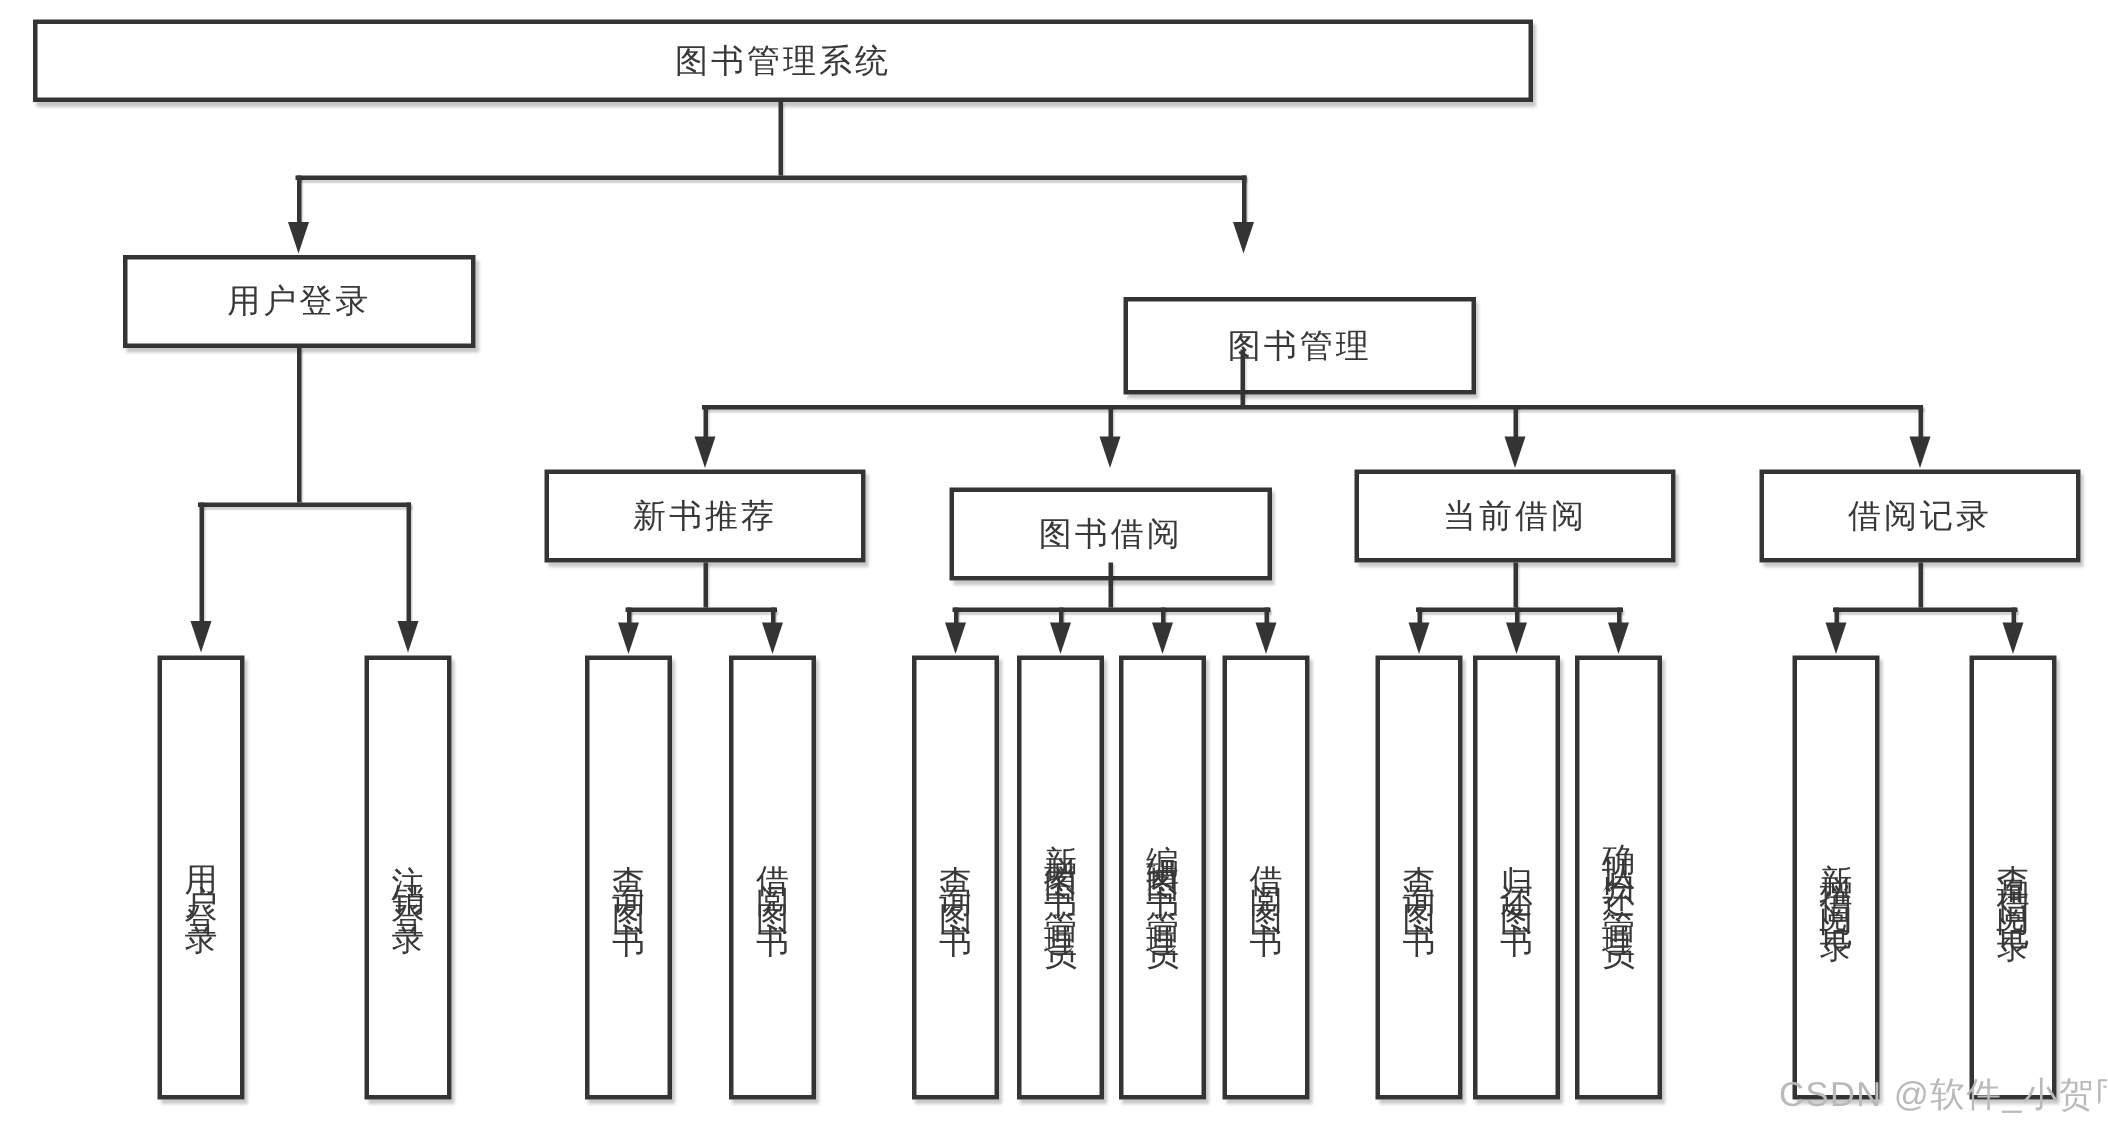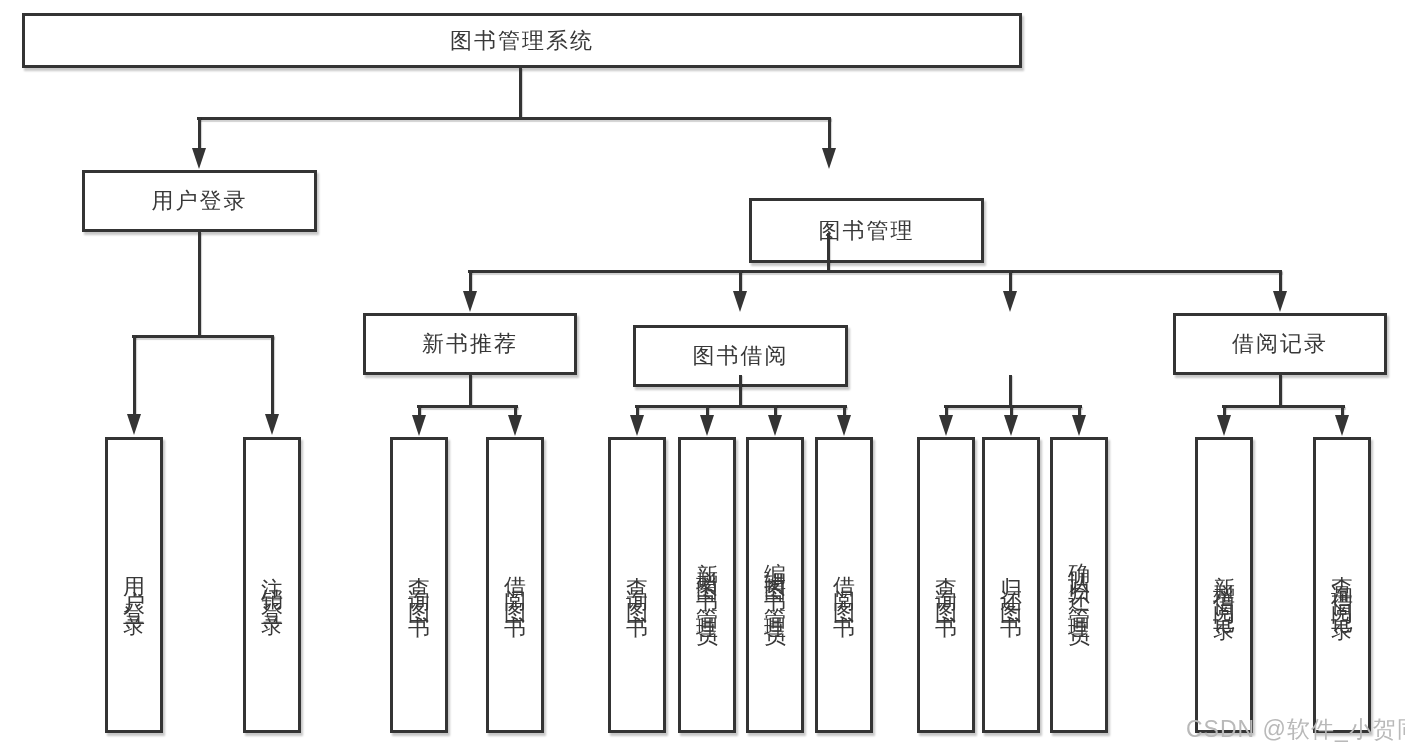--- a/index.html
+++ b/index.html
@@ -1,18 +1,18 @@
 <!DOCTYPE html>
 <html><head>
 <meta charset="utf-8">
 <style>
   html,body{margin:0;padding:0;background:#ffffff;}
   #stage{
     position:relative;width:1405px;height:747px;background:#ffffff;overflow:hidden;
-    font-family:"Liberation Sans","DejaVu Sans",sans-serif;color:#383838;
+    font-family:"Liberation Sans","DejaVu Sans",sans-serif;color:#383838;border-radius:28px;
   }
   .hbox{
     position:absolute;box-sizing:border-box;background:#ffffff;
     border:3px solid #343434;display:flex;align-items:center;justify-content:center;
     font-size:22px;letter-spacing:2px;color:#383838;
     box-shadow:2px 3px 2px rgba(0,0,0,0.22);
   }
   .vbox{
     position:absolute;box-sizing:border-box;background:#ffffff;
     border:3px solid #343434;display:flex;align-items:center;justify-content:center;
@@ -83,20 +83,23 @@
   <div class="arrow" style="left:1003px;top:291px;"></div>
   <div class="vline" style="left:1279px;top:270px;height:25px;"></div>
   <div class="arrow" style="left:1273px;top:291px;"></div>
 
   <div class="hbox" style="left:363px;top:313px;width:214px;height:62px;">
     <span>新书推荐</span>
   </div>
   <div class="hbox" style="left:633px;top:313px;width:215px;height:62px;margin-top:12px;">
     <span>图书借阅</span>
   </div>
+  <div class="hbox" style="left:903px;top:313px;width:214px;height:62px;">
+    <span>当前借阅</span>
+  </div>
   <div class="hbox" style="left:1173px;top:313px;width:214px;height:62px;">
     <span>借阅记录</span>
   </div>
 
   <div class="vline" style="left:469px;top:375px;height:30px;"></div>
   <div class="hline" style="left:417px;top:405px;width:101px;"></div>
   <div class="vline" style="left:418px;top:405px;height:12px;"></div>
   <div class="arrow" style="left:412px;top:415px;"></div>
   <div class="vline" style="left:514px;top:405px;height:12px;"></div>
   <div class="arrow" style="left:508px;top:415px;"></div>

